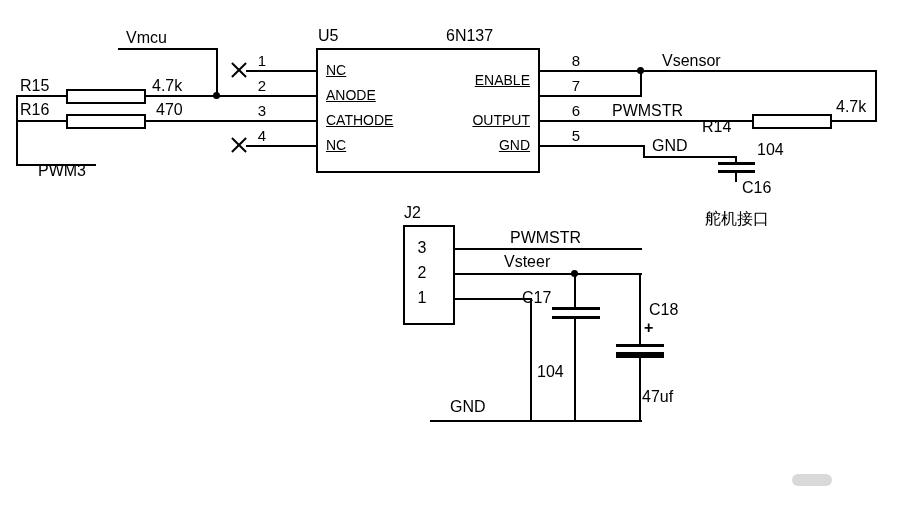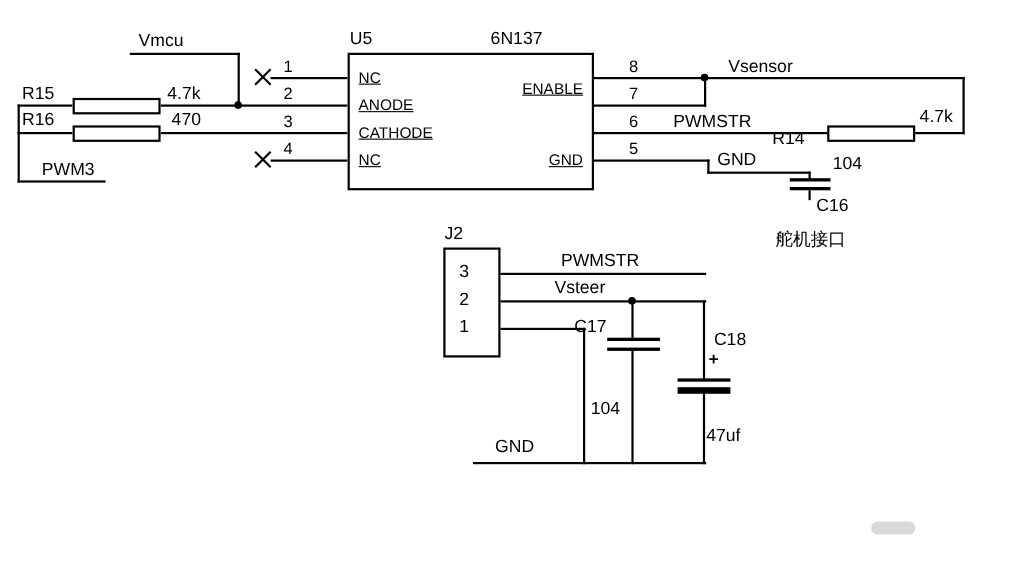--- a/index.html
+++ b/index.html
@@ -57,20 +57,21 @@
   <div class="box" style="left:316px;top:48px;width:224px;height:125px;"></div>
   <div class="lbl" style="left:318px;top:27px;">U5</div>
   <div class="lbl" style="left:446px;top:27px;">6N137</div>
 
   <div class="icname" style="left:326px;top:60px;">NC</div>
   <div class="icname" style="left:326px;top:85px;">ANODE</div>
   <div class="icname" style="left:326px;top:110px;">CATHODE</div>
   <div class="icname" style="left:326px;top:135px;">NC</div>
 
   <div class="icname rightcol" style="top:70px;">ENABLE</div>
+  <div class="icname rightcol" style="top:110px;">OUTPUT</div>
   <div class="icname rightcol" style="top:135px;">GND</div>
 
   <div class="pinnum" style="left:252px;top:52px;">1</div>
   <div class="pinnum" style="left:252px;top:77px;">2</div>
   <div class="pinnum" style="left:252px;top:102px;">3</div>
   <div class="pinnum" style="left:252px;top:127px;">4</div>
 
   <div class="pinnum" style="left:566px;top:52px;">8</div>
   <div class="pinnum" style="left:566px;top:77px;">7</div>
   <div class="pinnum" style="left:566px;top:102px;">6</div>
@@ -114,21 +115,21 @@
   <div class="plate" style="left:616px;top:352px;width:48px;height:6px;"></div>
   <div class="w vw" style="left:639px;top:358px;height:64px;"></div>
 
   <div class="w hw" style="left:430px;top:420px;width:212px;"></div>
 
   <div class="lbl" style="left:126px;top:29px;">Vmcu</div>
   <div class="lbl" style="left:20px;top:77px;">R15</div>
   <div class="lbl" style="left:152px;top:77px;">4.7k</div>
   <div class="lbl" style="left:20px;top:101px;">R16</div>
   <div class="lbl" style="left:156px;top:101px;">470</div>
-  <div class="lbl" style="left:38px;top:146px;">PWM3</div>
+  <div class="lbl" style="left:38px;top:162px;">PWM3</div>
 
   <div class="lbl" style="left:662px;top:52px;">Vsensor</div>
   <div class="lbl" style="left:612px;top:102px;">PWMSTR</div>
   <div class="lbl" style="left:702px;top:102px;margin-top:16px;">R14</div>
   <div class="lbl" style="left:836px;top:98px;">4.7k</div>
   <div class="lbl" style="left:652px;top:137px;">GND</div>
   <div class="lbl" style="left:757px;top:141px;">104</div>
   <div class="lbl" style="left:742px;top:179px;">C16</div>
   <div class="lbl" style="left:705px;top:210px;">舵机接口</div>
 

